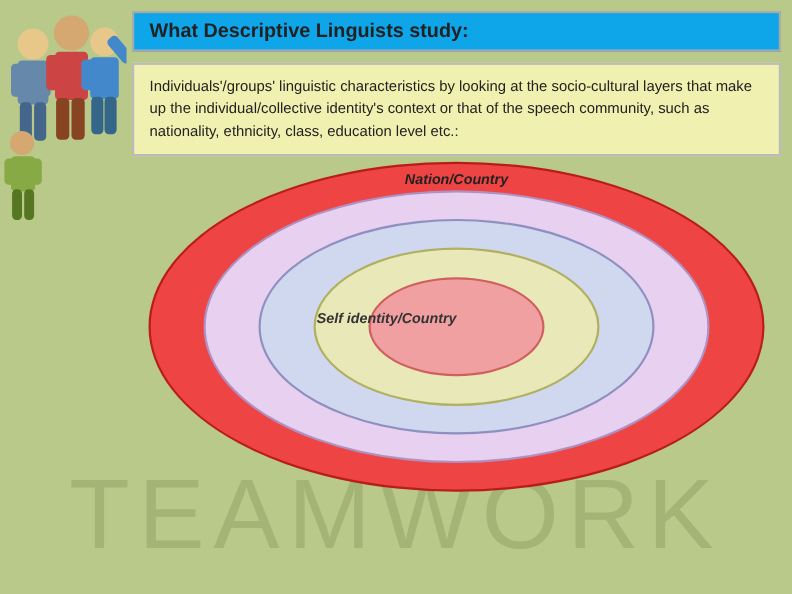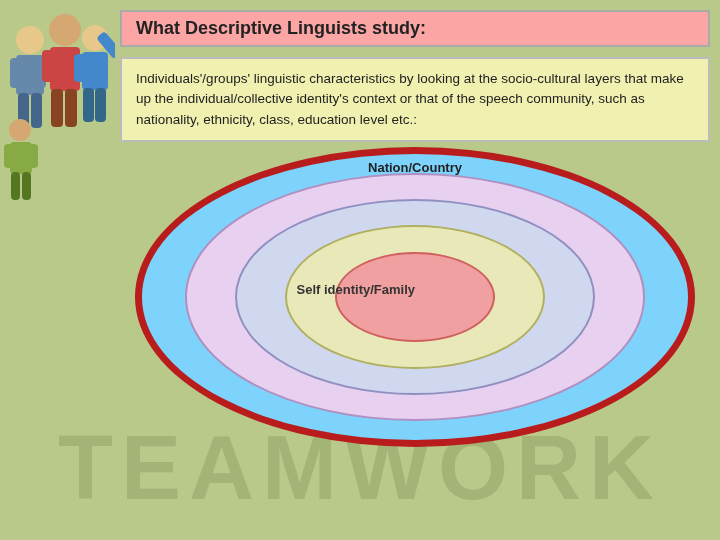--- a/index.html
+++ b/index.html
@@ -13,40 +13,40 @@
     }
 
     
     .watermark {
       position: absolute;
       bottom: 20px;
       left: 0;
       right: 0;
       text-align: center;
       font-size: 90px;
-      font-weight: bold;
+      font-weight: normal;
       color: rgba(100, 120, 60, 0.25);
       letter-spacing: 8px;
       z-index: 0;
       pointer-events: none;
     }
 
     
     .content-area {
       position: absolute;
       top: 10px;
       left: 120px;
       right: 10px;
       bottom: 10px;
       z-index: 2;
     }
 
     
     .title-box {
-      background-color: #fca5a5;
+      background-color: #0ea5e9;
       border: 2px solid #aaa;
       padding: 6px 14px;
       margin-bottom: 10px;
       font-size: 18px;
       font-weight: bold;
       color: #222;
     }
 
     
     .description-box {
@@ -72,22 +72,23 @@
       position: absolute;
       border-radius: 50%;
       display: flex;
       align-items: center;
       justify-content: center;
     }
 
     .circle-1 {
       width: 560px;
       height: 300px;
-      background-color: #7dd3fc;
-      border: 7px solid #b91c1c;
+      background-color: #ef4444;
+      border: 2px solid #b91c1c;
+      font-style: italic;
     }
 
     .circle-2 {
       width: 460px;
       height: 248px;
       background-color: #e8d0f0;
       border: 2px solid #b090c0;
     }
 
     .circle-3 {
@@ -227,21 +228,21 @@
       <div class="circle circle-2">
         <span class="circle-label label-regional">Regional/ dialects/ethnicity</span>
 
         <div class="circle circle-3">
           <span class="circle-label label-social">Social status/cultural/Class patterns</span>
 
           <div class="circle circle-4">
             <span class="circle-label label-education">Education</span>
 
             <div class="circle circle-5">
-              <span class="label-self">Self identity/Family</span>
+              <span class="label-self">Self identity/Country</span>
             </div>
           </div>
         </div>
       </div>
     </div>
   </div>
 </div>
 
 <div class="watermark">TEAMWORK</div>
 

